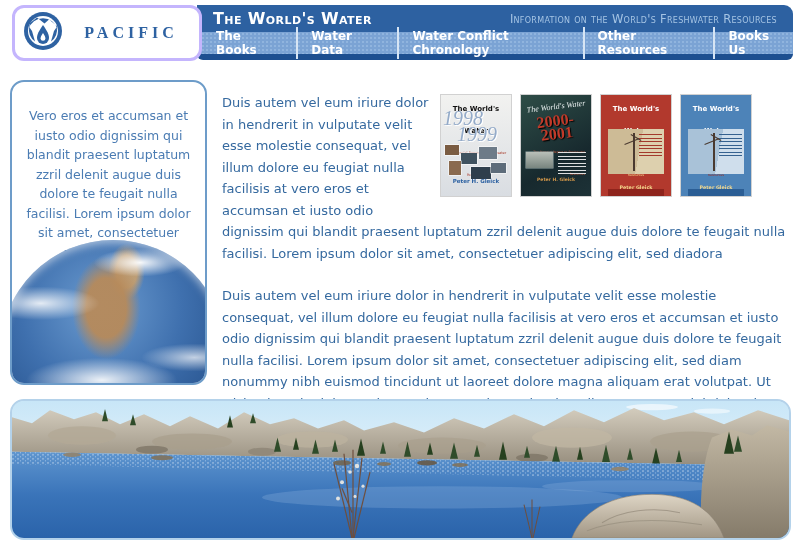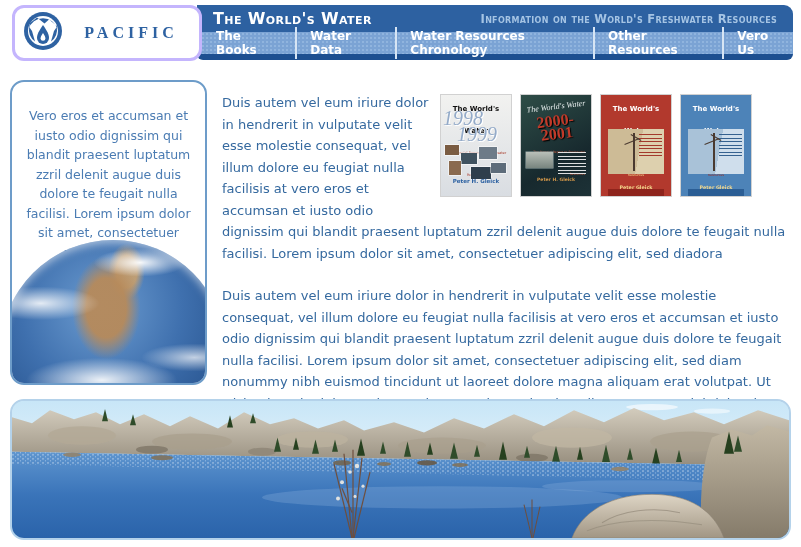--- a/index.html
+++ b/index.html
@@ -4,21 +4,21 @@
 <style>
   html,body{margin:0;padding:0;background:#fff;}
   .page{position:relative;width:801px;height:547px;background:#fff;overflow:hidden;
         font-family:"DejaVu Sans",sans-serif;}
 
   
   .header-bars{position:absolute;left:197px;top:5px;width:596px;}
   .topbar{height:27px;background:#2d61a1;border-radius:0 9px 0 0;display:flex;
           align-items:center;justify-content:space-between;padding:0 16px;box-sizing:border-box;}
   .site-title{color:#ffffff;font-weight:bold;font-size:16px;font-variant:small-caps;letter-spacing:.4px;}
-  .site-subtitle{color:#a5c4e4;font-weight:bold;font-size:11.5px;font-variant:small-caps;letter-spacing:.3px;}
+  .site-subtitle{color:#a5c4e4;font-weight:normal;font-size:11.5px;font-variant:small-caps;letter-spacing:.3px;}
   .navbar{height:22px;background-color:#7ba3d4;
           background-image:radial-gradient(#90b4de 1px, rgba(0,0,0,0) 1px);
           background-size:4px 4px;display:flex;align-items:center;padding-left:6px;}
   .nav-item{color:#ffffff;font-weight:bold;font-size:12px;text-decoration:none;
             padding:2px 13px;cursor:pointer;line-height:14px;}
   .nav-item + .nav-item{border-left:2px solid #d7e5f4;margin-left:9px;}
   .nav-underline{height:6px;background:#1d4f90;border-radius:0 0 9px 9px;}
 
   .logo-box{position:absolute;left:12px;top:5px;width:184px;height:50px;background:#ffffff;
             border:3px solid #c4b5fd;border-radius:12px;display:flex;align-items:center;z-index:5;}
@@ -109,23 +109,23 @@
 <div class="page">
 
   <div class="header-bars">
     <div class="topbar">
       <span class="site-title">The World's Water</span>
       <span class="site-subtitle">Information on the World's Freshwater Resources</span>
     </div>
     <div class="navbar">
       <a class="nav-item">The Books</a>
       <a class="nav-item">Water Data</a>
-      <a class="nav-item">Water Resources Chronology</a>
+      <a class="nav-item">Water Conflict Chronology</a>
       <a class="nav-item">Other Resources</a>
-      <a class="nav-item">Vero Us</a>
+      <a class="nav-item">Books Us</a>
     </div>
     <div class="nav-underline"></div>
   </div>
 
   <div class="logo-box">
     <span class="logo-mark">
       <svg width="40" height="40" viewBox="0 0 40 40">
         <circle cx="20" cy="20" r="19" fill="#2e62a2"></circle>
         <circle cx="20" cy="20" r="15" fill="#ffffff"></circle>
         <path d="M5.6,18 A15,15 0 0 1 34.4,18 L34,15 L26,8.6 L21.5,12.5 L14,6.6 L7,12 Z" fill="#2e62a2"></path>

